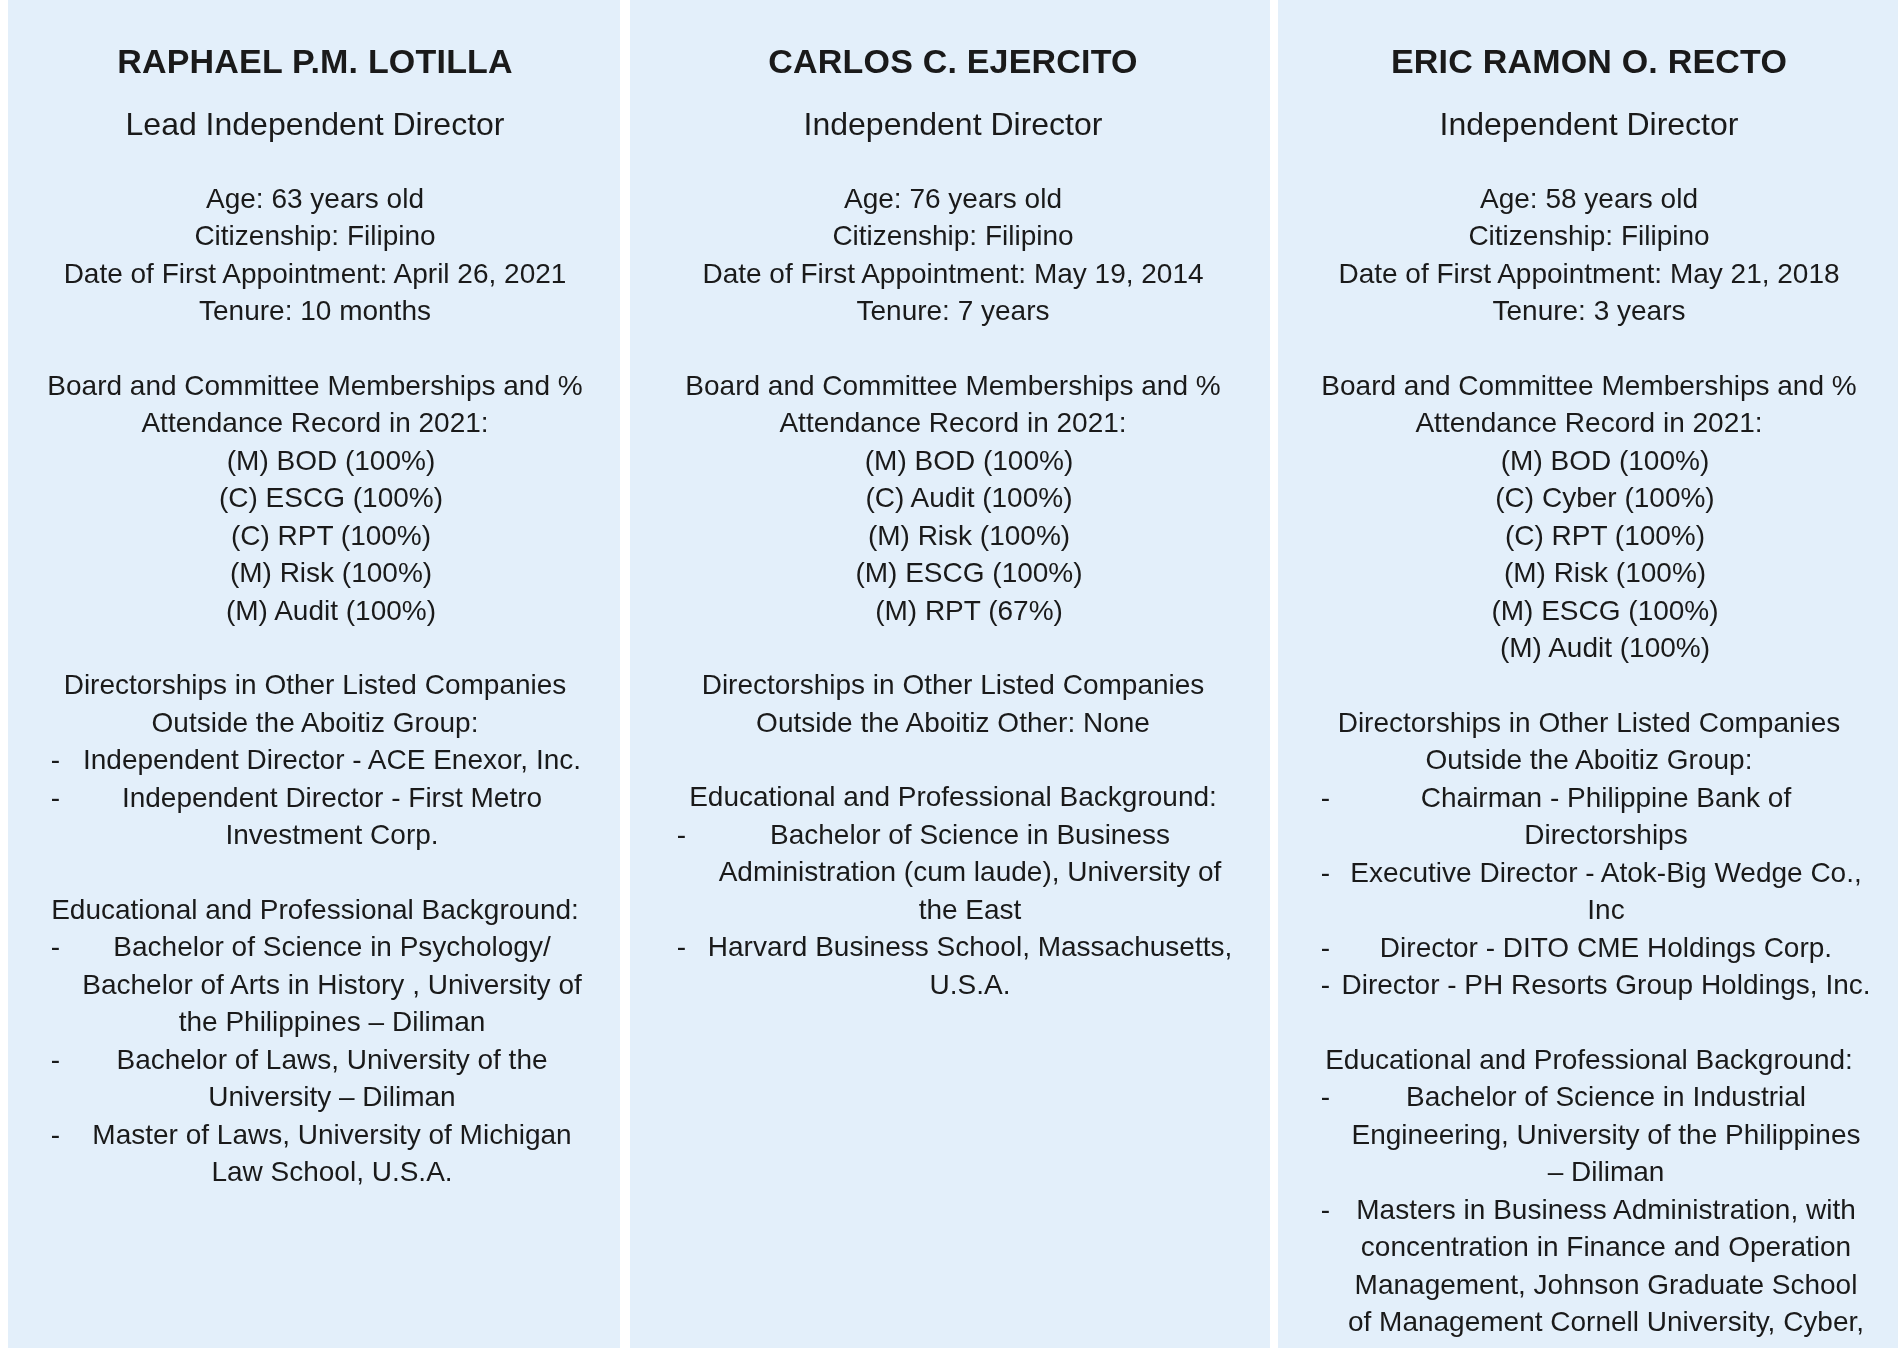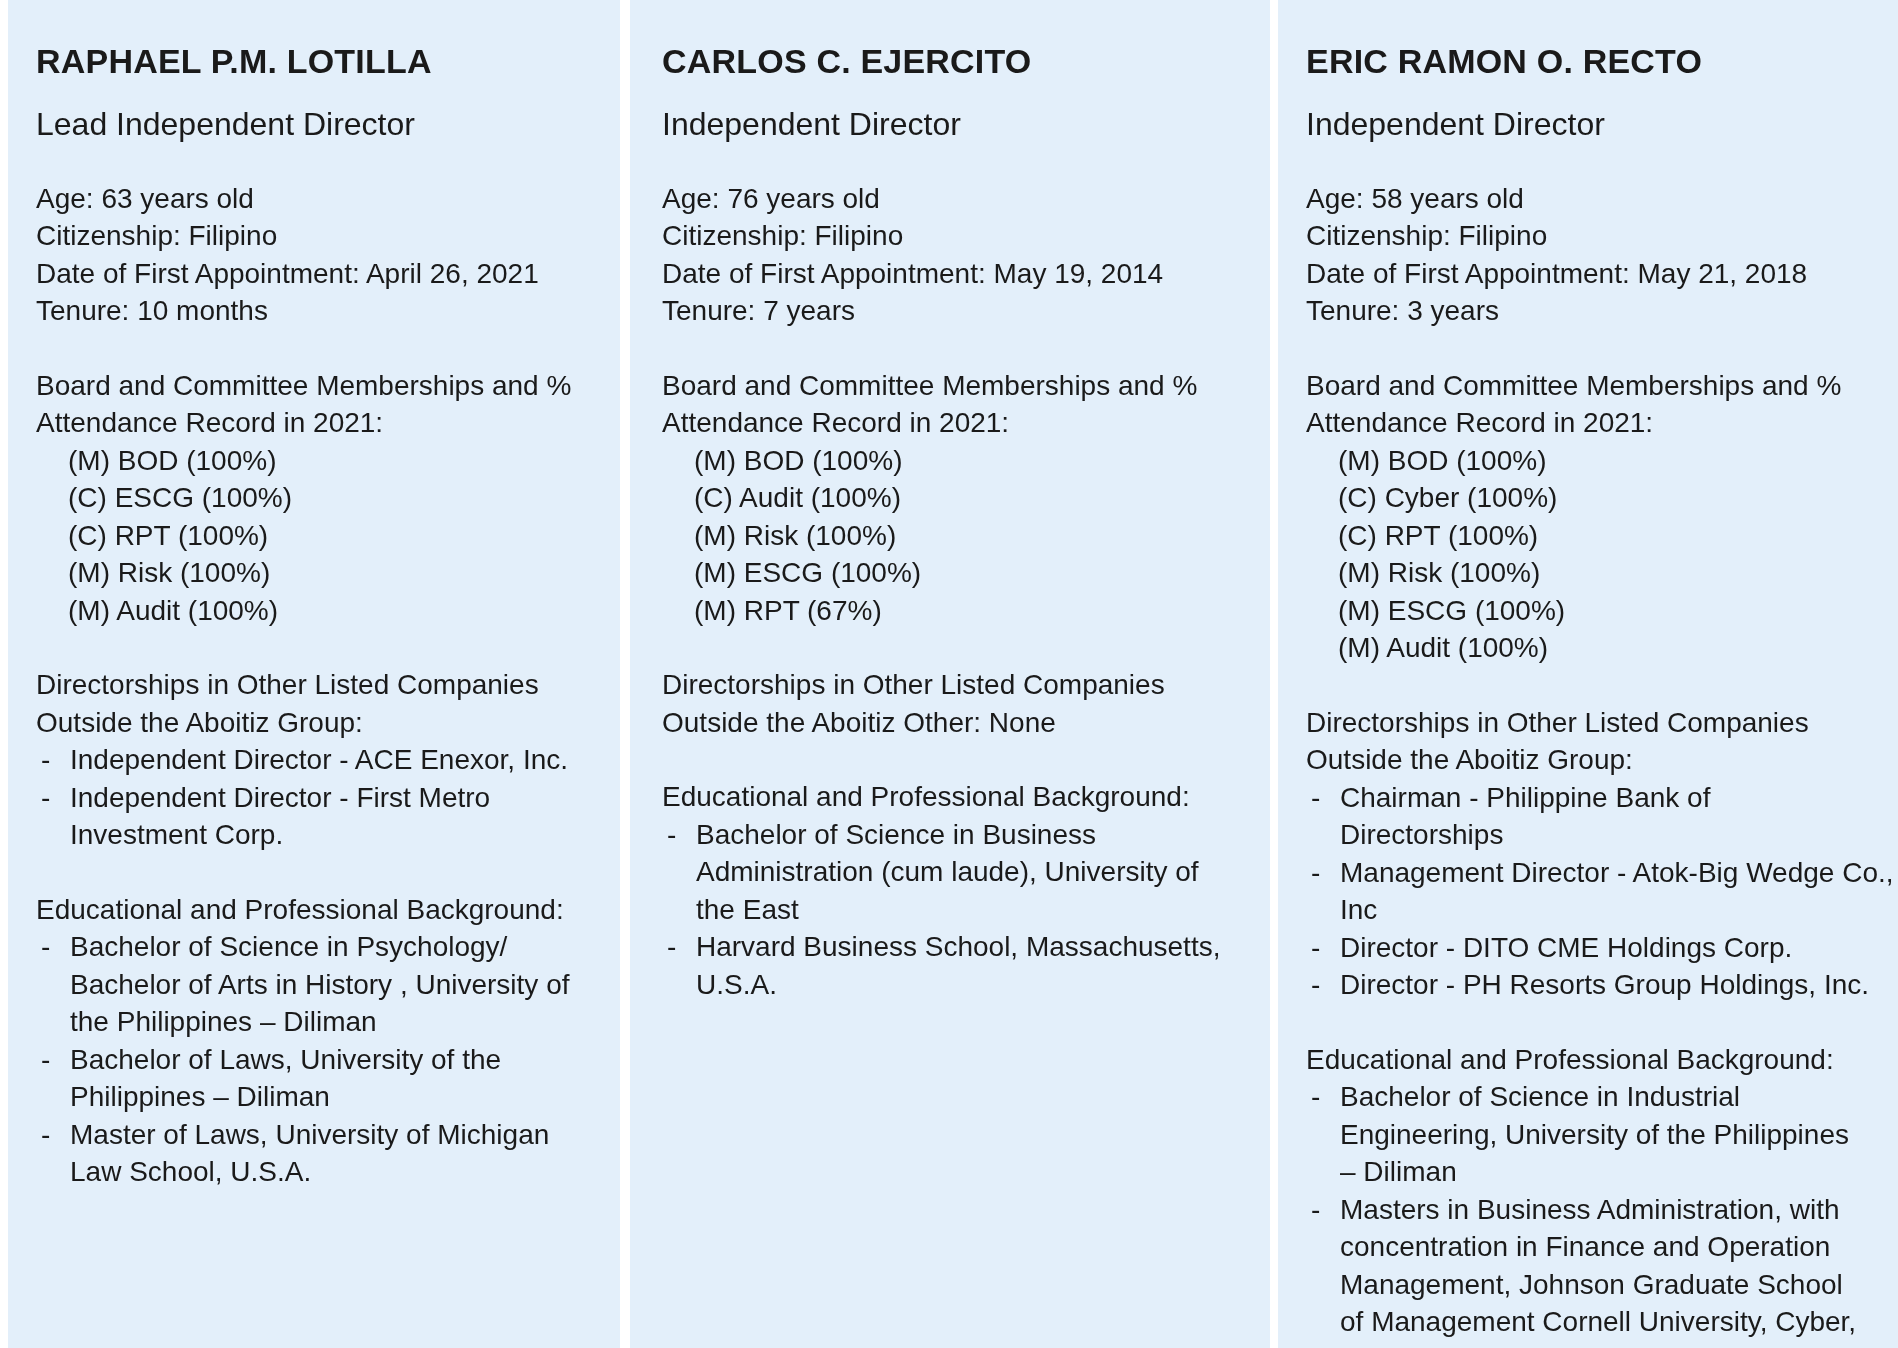--- a/index.html
+++ b/index.html
@@ -11,20 +11,21 @@
     font-family: "Liberation Sans", sans-serif;
     color: var(--text-color, #1a1a1a);
     overflow: hidden;
   }
   .page {
     display: flex;
     width: 1898px;
     height: 1348px;
     padding-left: 8px;
     box-sizing: border-box;
+    text-align: center;
   }
   .gap1 { width: 10px; flex: 0 0 10px; }
   .gap2 { width: 8px;  flex: 0 0 8px; }
   .profile-card {
     background: var(--panel-bg, #e3effa);
     height: 1348px;
     box-sizing: border-box;
     padding: 16px 26px 0 28px;
     overflow: hidden;
   }
@@ -108,21 +109,21 @@
           <div class="bullet-lines">
             <div class="text-line">Bachelor of Science in Psychology/</div>
             <div class="text-line">Bachelor of Arts in History , University of</div>
             <div class="text-line">the Philippines – Diliman</div>
           </div>
         </div>
         <div class="bullet-item">
           <div class="bullet-marker">-</div>
           <div class="bullet-lines">
             <div class="text-line">Bachelor of Laws, University of the</div>
-            <div class="text-line">Philippines – Diliman</div>
+            <div class="text-line">University – Diliman</div>
           </div>
         </div>
         <div class="bullet-item">
           <div class="bullet-marker">-</div>
           <div class="bullet-lines">
             <div class="text-line">Master of Laws, University of Michigan</div>
             <div class="text-line">Law School, U.S.A.</div>
           </div>
         </div>
       </div>
@@ -195,21 +196,21 @@
         <div class="bullet-item">
           <div class="bullet-marker">-</div>
           <div class="bullet-lines">
             <div class="text-line">Chairman - Philippine Bank of</div>
             <div class="text-line">Directorships</div>
           </div>
         </div>
         <div class="bullet-item">
           <div class="bullet-marker">-</div>
           <div class="bullet-lines">
-            <div class="text-line">Management Director - Atok-Big Wedge Co.,</div>
+            <div class="text-line">Executive Director - Atok-Big Wedge Co.,</div>
             <div class="text-line">Inc</div>
           </div>
         </div>
         <div class="bullet-item">
           <div class="bullet-marker">-</div>
           <div class="bullet-lines">
             <div class="text-line">Director - DITO CME Holdings Corp.</div>
           </div>
         </div>
         <div class="bullet-item">

